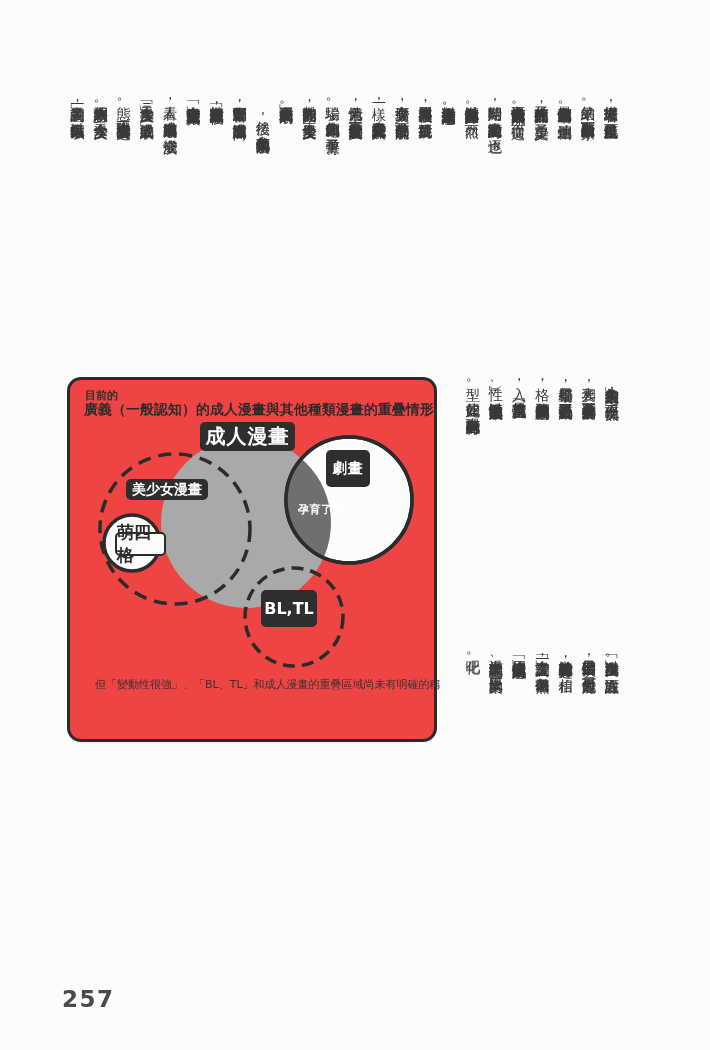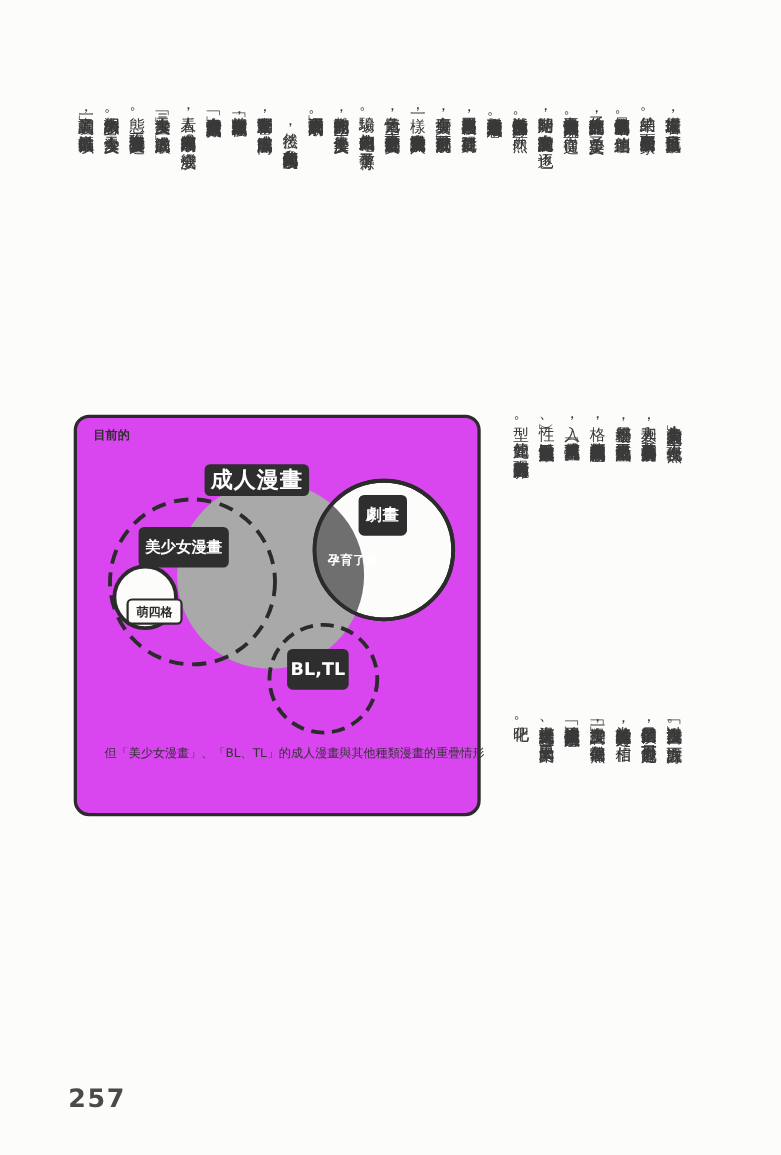--- a/index.html
+++ b/index.html
@@ -21,43 +21,43 @@
     letter-spacing:0.3px;
   }
   #band1{left:65px;top:95px;width:557px;height:248px;}
   #band2{left:460px;top:376px;width:163px;height:249px;}
   #band3{left:460px;top:649px;width:163px;height:254px;}
 
   
   .dbox{
     position:absolute;left:67px;top:377px;width:370px;height:365px;
     box-sizing:border-box;border:3.5px solid #2b2b2b;border-radius:14px;
-    background:#d946ef;
+    background:#ef4444;
   }
   .kicker{
     position:absolute;left:15px;top:8px;
     font-family:"DejaVu Sans",sans-serif;font-weight:bold;font-size:11px;color:#2f2f2f;
   }
   .dtitle{
     position:absolute;left:14px;top:21px;width:345px;
     font-family:"DejaVu Sans",sans-serif;font-weight:bold;font-size:13.8px;
     letter-spacing:0.2px;color:#2b2b2b;white-space:nowrap;
   }
   .venn{position:absolute;left:0;top:0;width:363px;height:358px;}
   .vlabel{
     position:absolute;display:flex;align-items:center;justify-content:center;
     font-family:"DejaVu Sans",sans-serif;font-weight:bold;
     background:#2e2e2e;color:#fff;border-radius:5px;box-sizing:border-box;
   }
-  #lbl-adult{left:116px;top:42px;width:95px;height:29px;font-size:20px;letter-spacing:1px;}
+  #lbl-adult{left:130px;top:42px;width:95px;height:29px;font-size:20px;letter-spacing:1px;}
   #lbl-gekiga{left:256px;top:70px;width:44px;height:37px;font-size:14.5px;letter-spacing:1px;}
-  #lbl-bishoujo{left:56px;top:99px;width:82px;height:37px;font-size:14px;}
+  #lbl-bishoujo{left:56px;top:99px;width:82px;height:21px;font-size:14px;}
   #lbl-bltl{left:191px;top:210px;width:56px;height:37px;font-size:16px;}
   #lbl-moe{
-    left:45px;top:164px;width:51px;height:24px;font-size:11px;
+    left:45px;top:152px;width:51px;height:24px;font-size:17px;
     background:#fcfcfa;color:#2b2b2b;border:2.5px solid #2b2b2b;
   }
   #lbl-ero{
     position:absolute;left:228px;top:122px;
     font-family:"DejaVu Sans",sans-serif;font-weight:bold;font-size:11px;color:#ffffff;
     letter-spacing:0.5px;
   }
   .footnote{
     position:absolute;left:14px;top:298px;width:342px;
     font-family:"DejaVu Sans",sans-serif;font-size:11px;line-height:14.6px;color:#333;
@@ -116,30 +116,31 @@
 
     <circle cx="176" cy="143" r="85" fill="#6f6f6f" clip-path="url(#clipRight)"></circle>
     <circle cx="279" cy="120" r="63" fill="none" stroke="#2b2b2b" stroke-width="3.5"></circle>
 
     <circle cx="224" cy="237" r="49" fill="none" stroke="#2b2b2b" stroke-width="3.5" stroke-dasharray="12 7"></circle>
 
     <circle cx="62" cy="163" r="28" fill="#fcfcfa" stroke="#2b2b2b" stroke-width="3.5"></circle>
   </svg>
 
   <div class="kicker">目前的</div>
+  <div class="dtitle">廣義（一般認知）的成人漫畫與其他種類漫畫的重疊情形</div>
 
   <div id="lbl-adult" class="vlabel">成人漫畫</div>
   <div id="lbl-gekiga" class="vlabel">劇畫</div>
   <div id="lbl-bishoujo" class="vlabel">美少女漫畫</div>
   <div id="lbl-ero">孕育了無</div>
   <div id="lbl-moe" class="vlabel">萌四格</div>
   <div id="lbl-bltl" class="vlabel">BL,TL</div>
 
   <div class="footnote">
-    <div class="fline indent">但「美少女漫畫」、「BL、TL」的成人漫畫與其他種類漫畫的重疊情形</div>
+    <div class="fline indent">但「變動性很強」、「BL、TL」和成人漫畫的重疊區域尚未有明確的稱</div>
   </div>
 </div>
 
 <div id="band2" class="vband">
     <div class="vcol">美少女為主角」的定義；不僅出現熟女</div>
     <div class="vcol">和人妻，甚至連女人都不是的女裝男子</div>
     <div class="vcol">都粉墨登場，畫風也不再限於動畫風</div>
     <div class="vcol">格，連類似劇畫的寫實風作品也被納</div>
     <div class="vcol">入，成長為重視「實用性（可尻</div>
     <div class="vcol">性）」、以性愛為主體的巨大漫畫類</div>

